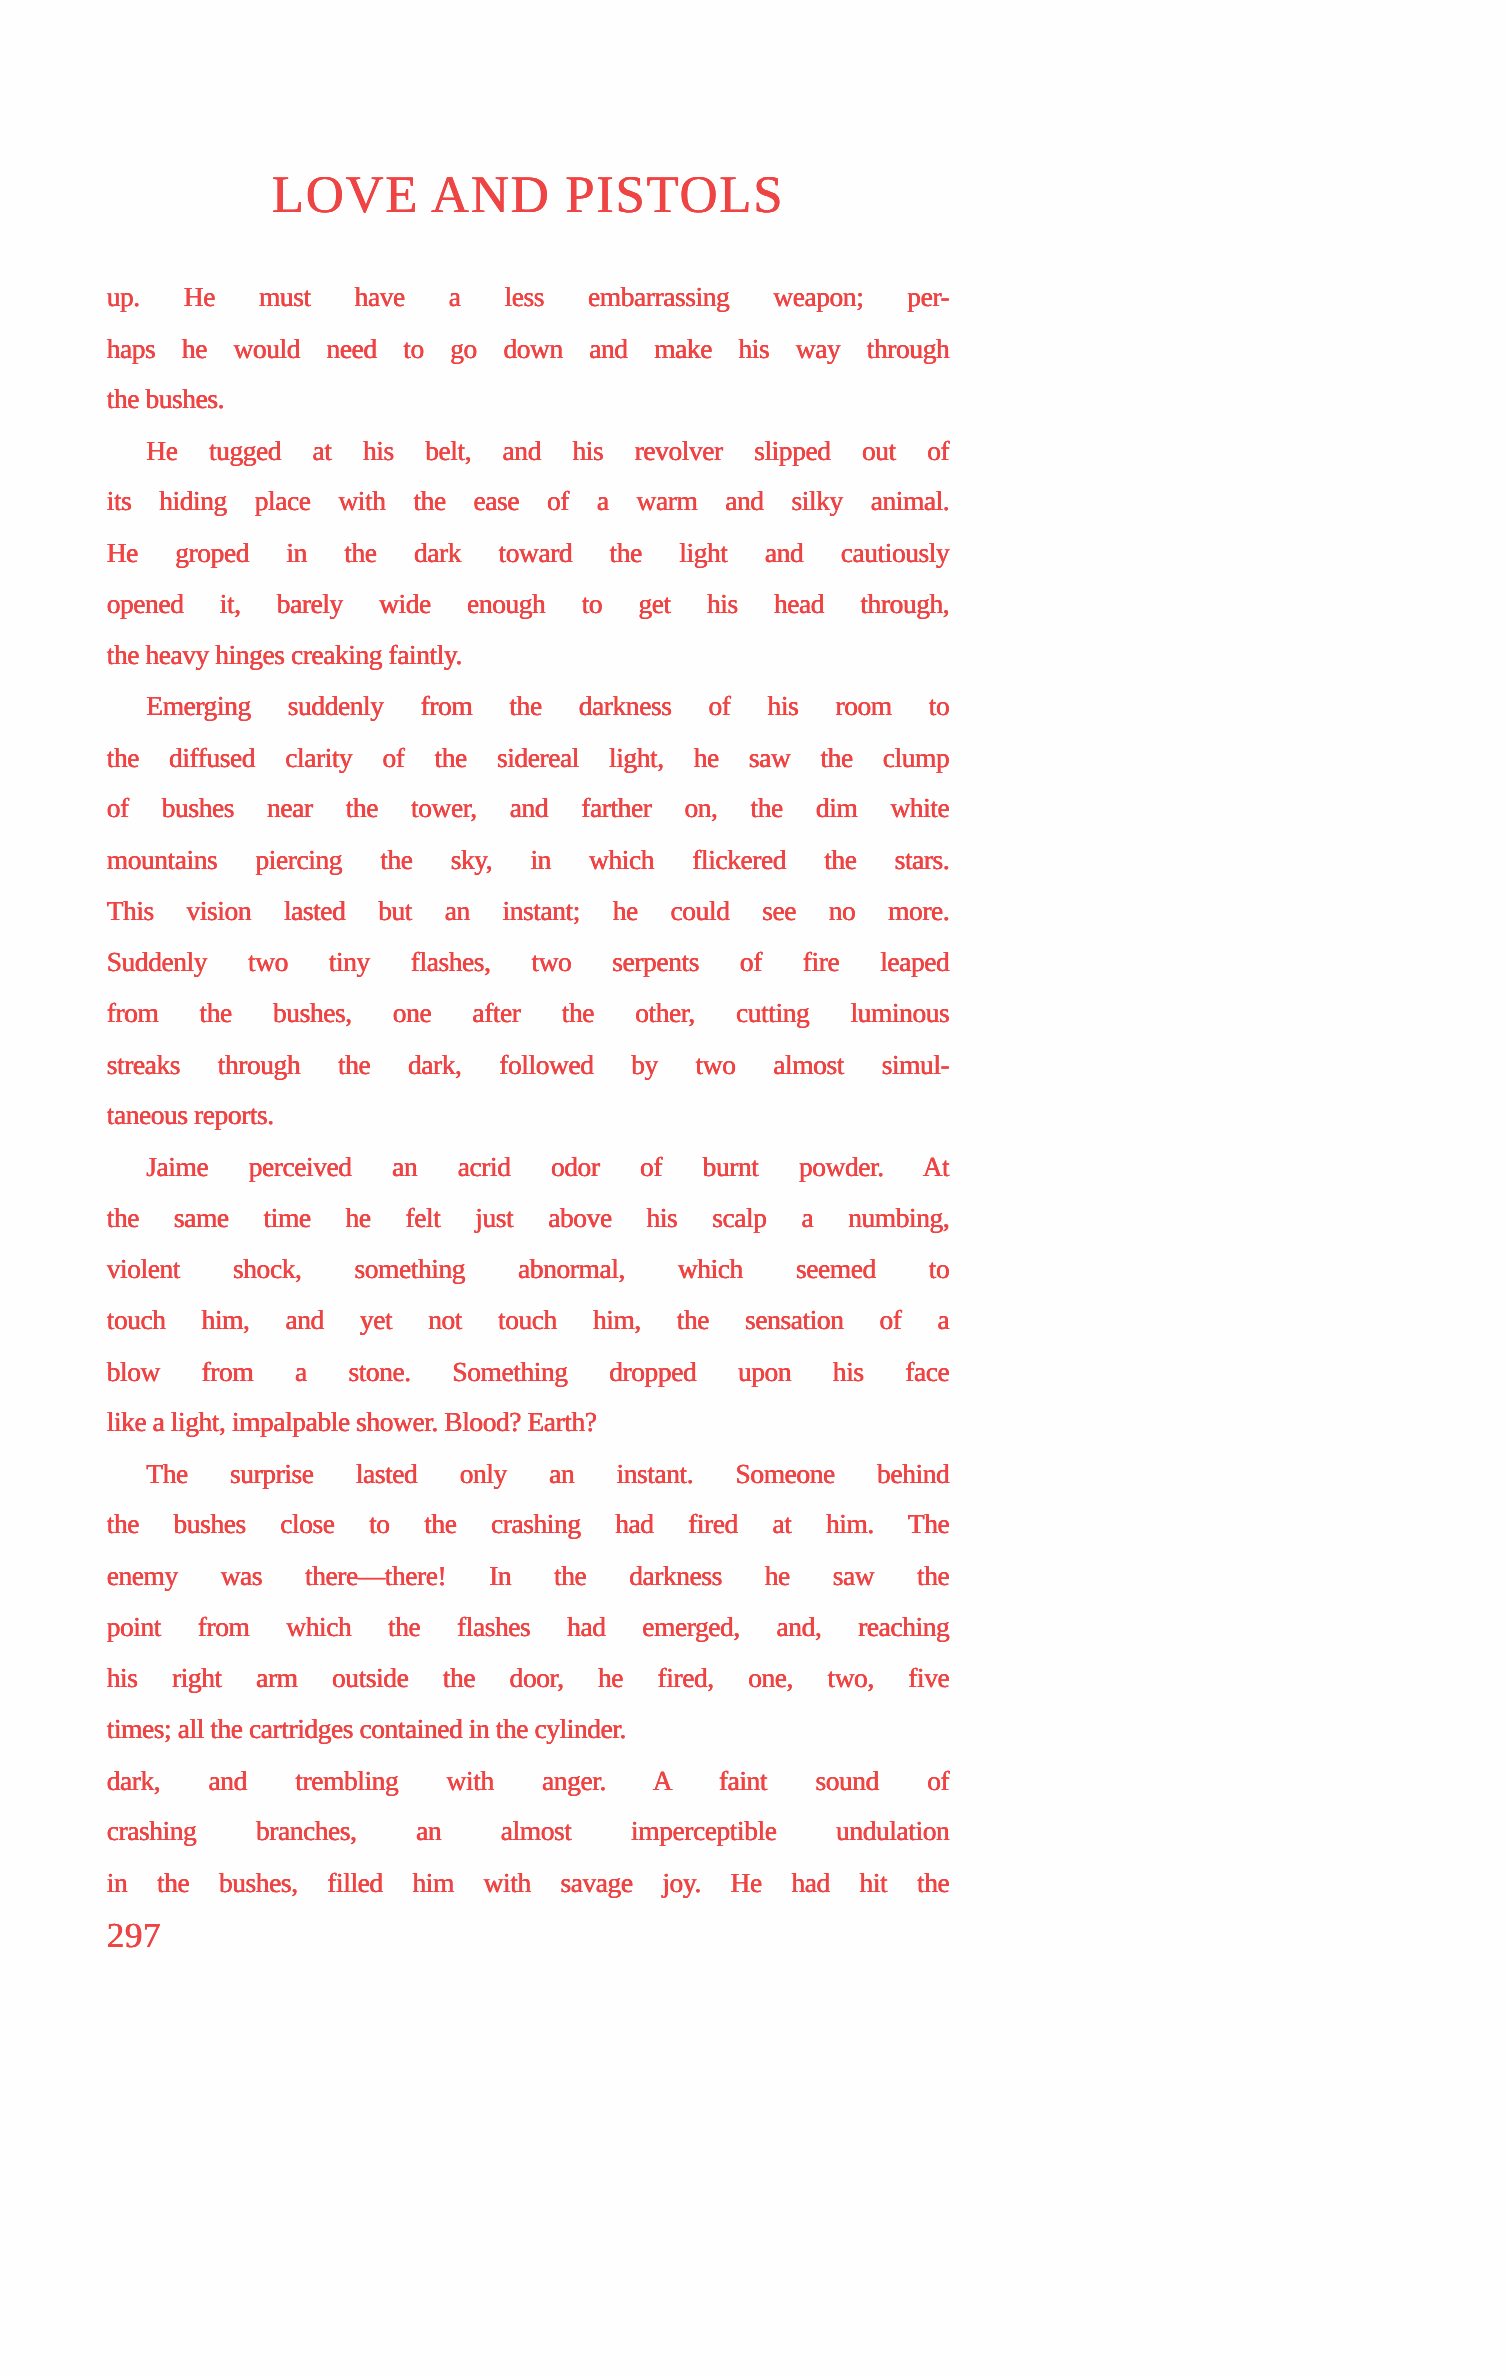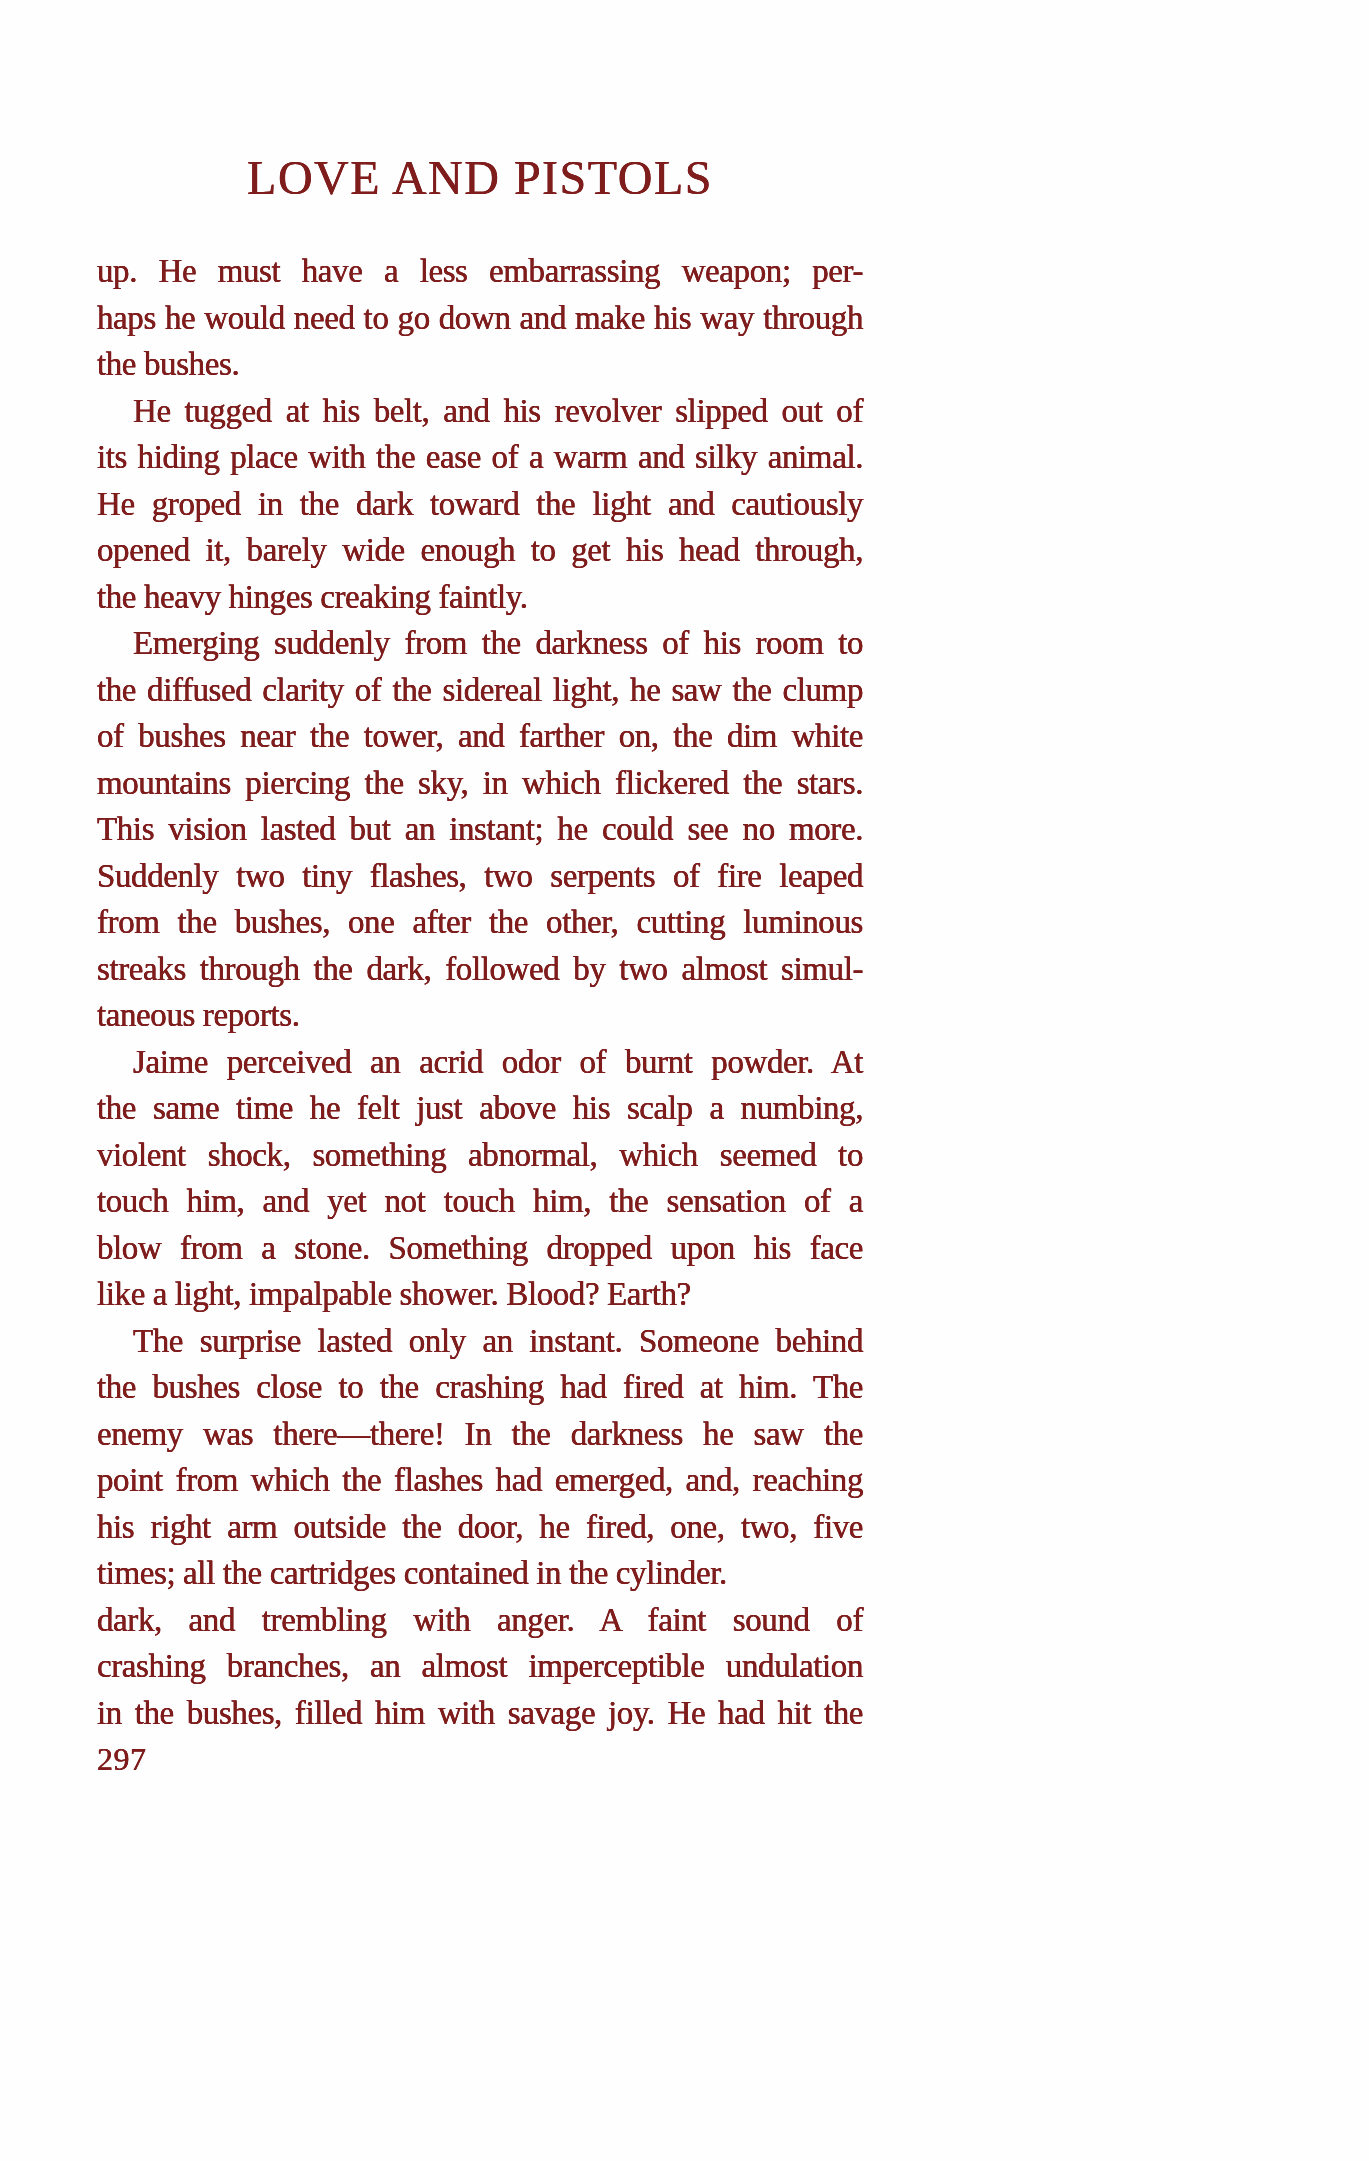--- a/index.html
+++ b/index.html
@@ -7,40 +7,40 @@
     padding: 0;
     background: #ffffff;
   }
   .page {
     position: relative;
     width: 1369px;
     height: 2161px;
     background: #fefefe;
     overflow: hidden;
     font-family: "Liberation Serif", "DejaVu Serif", serif;
-    color: #7f1d1d;
+    color: #ef4444;
   }
   .column {
     position: absolute;
     left: 97px;
     top: 154px;
     width: 766px;
     text-shadow: 0.25px 0 0 currentColor, -0.25px 0 0 currentColor;
   }
   .title {
     font-size: 48px;
     font-weight: normal;
     line-height: 1;
     letter-spacing: 1.5px;
     text-align: center;
     margin: 0 0 46px 0;
     white-space: nowrap;
   }
   .body-text {
-    font-size: 33px;
+    font-size: 25px;
     letter-spacing: -0.4px;
   }
   .line {
     line-height: 46.5px;
     height: 46.5px;
     text-align: justify;
     text-align-last: justify;
     white-space: normal;
   }
   .line.indent {

